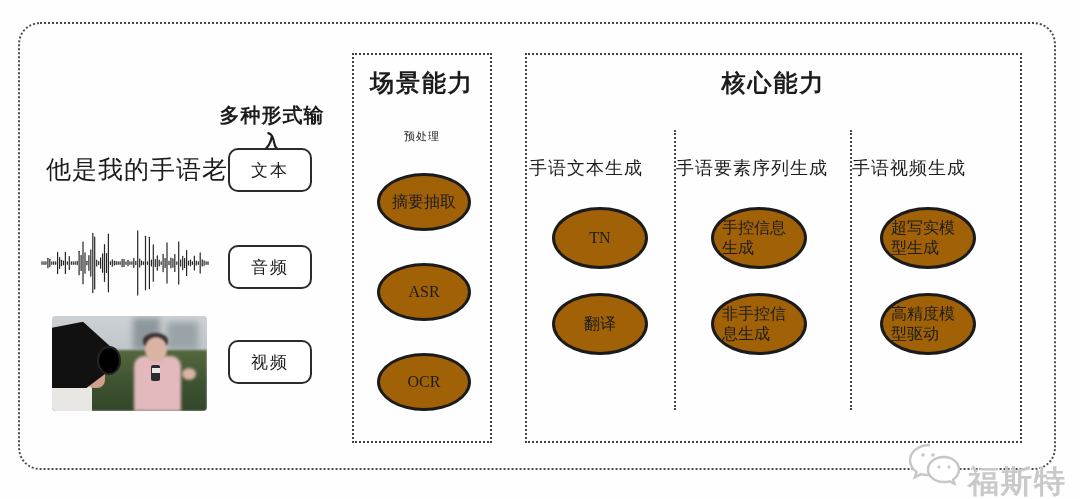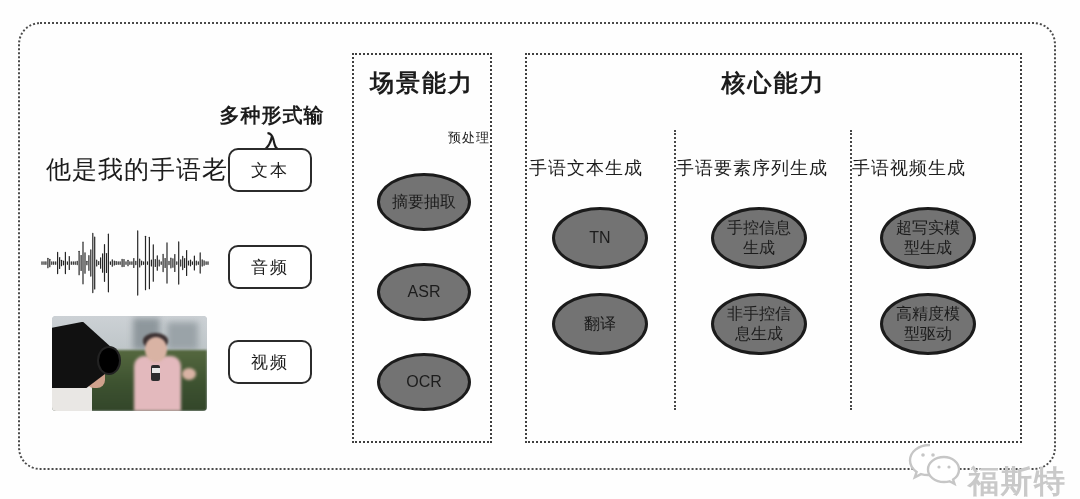--- a/index.html
+++ b/index.html
@@ -65,28 +65,29 @@
     position:absolute;top:53px;height:390px;border:2px dotted #3f3f3f;
     box-sizing:border-box;background:transparent;
   }
   .scene-box{left:352px;width:140px;}
   .core-box{left:525px;width:497px;}
   .box-title{
     position:absolute;top:12px;left:0;width:100%;text-align:center;
     font-size:24px;font-weight:700;letter-spacing:2px;
   }
   .scene-sub{
-    position:absolute;top:74px;left:0;width:100%;text-align:right;
-    font-size:13px;letter-spacing:1px;
+    position:absolute;top:74px;left:0;width:100%;text-align:center;
+    font-size:11px;letter-spacing:1px;
   }
   .node{
     position:absolute;border:3px solid #1b1b1b;border-radius:50%;
-    display:flex;align-items:center;justify-content:center;text-align:center;
-    font-size:16px;line-height:1.25;box-sizing:border-box;background:#737373;
+    display:flex;align-items:center;justify-content:center;text-align:left;
+    font-size:16px;line-height:1.25;box-sizing:border-box;background:#a16207;
     padding:4px 8px;
+    font-family:Liberation Serif, serif;
   }
   .scene-node{left:23px;width:94px;height:58px;}
   .sn1{top:118px}.sn2{top:208px}.sn3{top:298px}
   .core-divider{
     position:absolute;top:75px;height:280px;width:0;
     border-left:2px dotted #474747;
   }
   .cd1{left:147px}.cd2{left:323px}
   .core-col-header{
     position:absolute;top:101px;font-size:18px;letter-spacing:1px;

